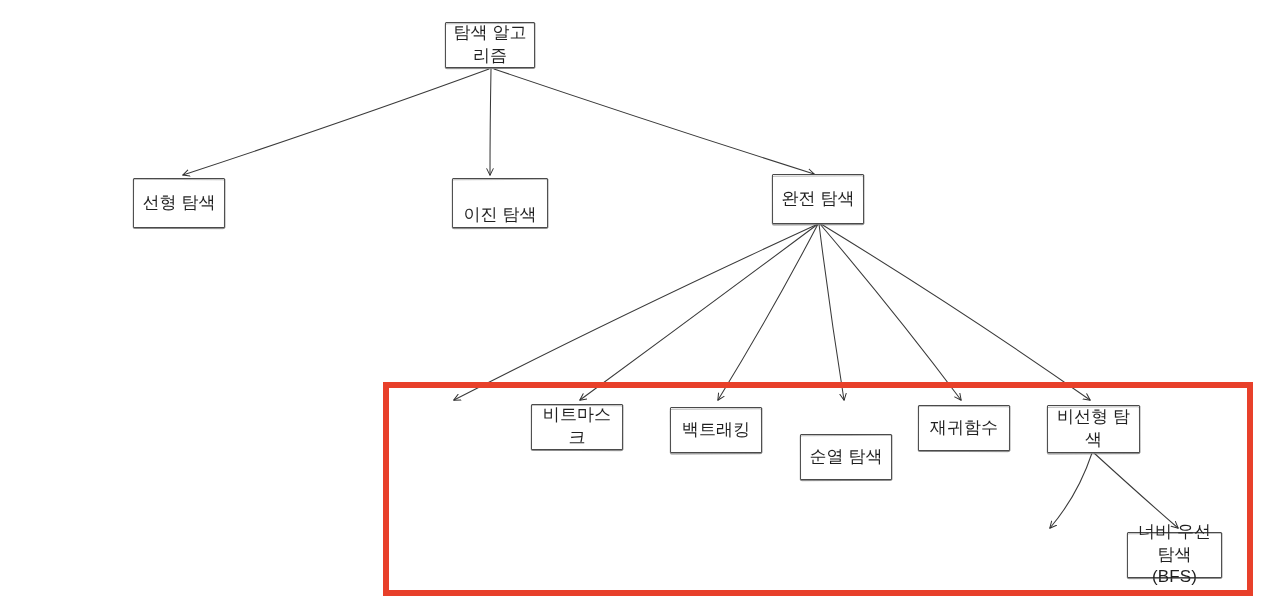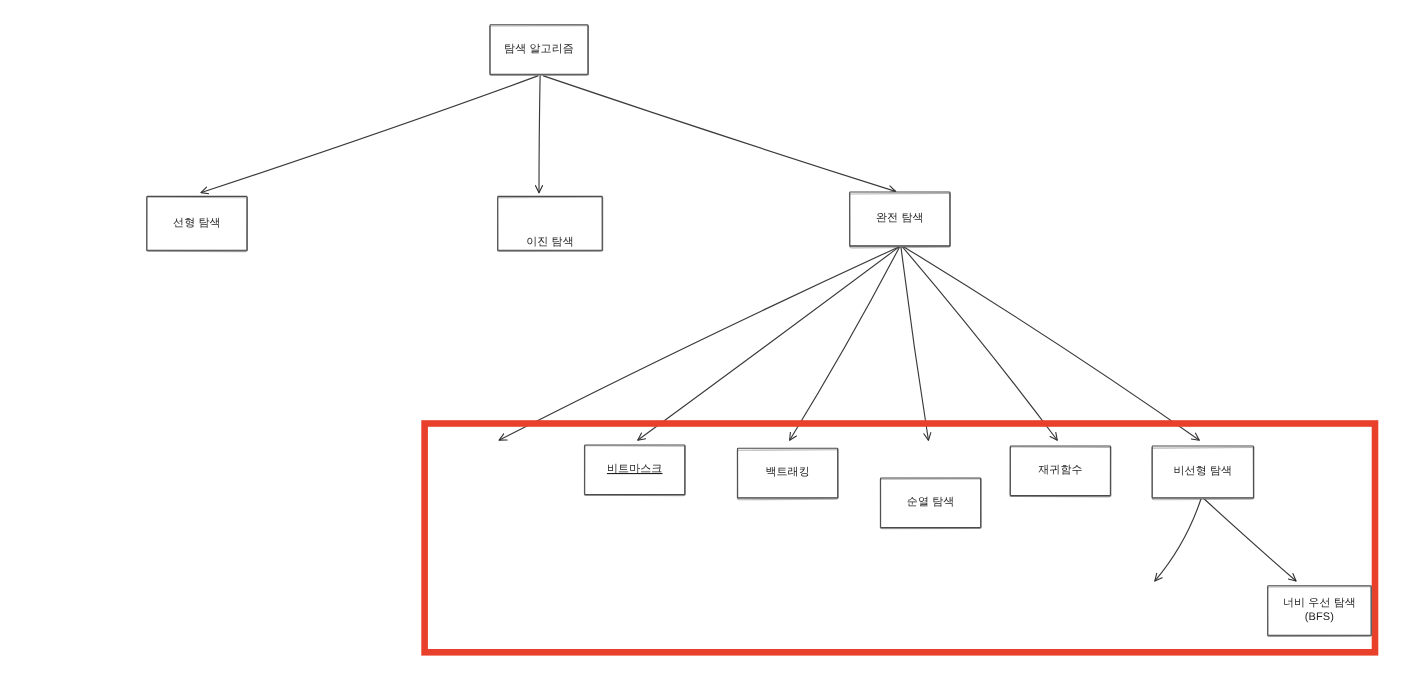--- a/index.html
+++ b/index.html
@@ -30,21 +30,21 @@
     position: absolute;
     box-sizing: border-box;
     background: #ffffff;
     border: 1.1px solid #4a4a4a;
     border-radius: 1px;
     display: flex;
     align-items: center;
     justify-content: center;
     text-align: center;
     color: #1f1f1f;
-    font-size: 10px;
+    font-size: 17px;
     line-height: 1.35;
     letter-spacing: 0.1px;
     z-index: 3;
     box-shadow: 0.6px 0.6px 0 -0.2px #8d8d8d, -0.5px 0.8px 0 -0.3px #9a9a9a;
   }
   .node .label {
     display: block;
     white-space: pre-line;
     padding: 0 3px;
   }
@@ -113,39 +113,39 @@
 
   <div class="node skew-a" style="left:452px; top:178px; width:96px; height:50px;align-items:flex-end;">
     <span class="label">이진 탐색</span>
   </div>
 
   <div class="node skew-c" style="left:772px; top:174px; width:92px; height:50px;">
     <span class="label">완전 탐색</span>
   </div>
 
 
-  <div class="node skew-b" style="left:531px; top:404px; width:92px; height:46px;text-decoration:underline;">
+  <div class="node skew-b" style="left:531px; top:404px; width:92px; height:46px;">
     <span class="label">비트마스크</span>
   </div>
 
   <div class="node skew-c" style="left:670px; top:407px; width:92px; height:46px;">
     <span class="label">백트래킹</span>
   </div>
 
   <div class="node skew-a" style="left:800px; top:406px; width:92px; height:46px;margin-top:28px;">
     <span class="label">순열 탐색</span>
   </div>
 
   <div class="node skew-b" style="left:918px; top:405px; width:92px; height:46px;">
     <span class="label">재귀함수</span>
   </div>
 
   <div class="node skew-c" style="left:1047px; top:405px; width:93px; height:48px;">
     <span class="label">비선형 탐색</span>
   </div>
 
 
-  <div class="node skew-a" style="left:1152px; top:532px; width:95px; height:46px;">
+  <div class="node skew-a" style="left:1127px; top:532px; width:95px; height:46px;">
     <span class="label">너비 우선 탐색
 (BFS)</span>
   </div>
 
 </div>
 
 </body></html>

